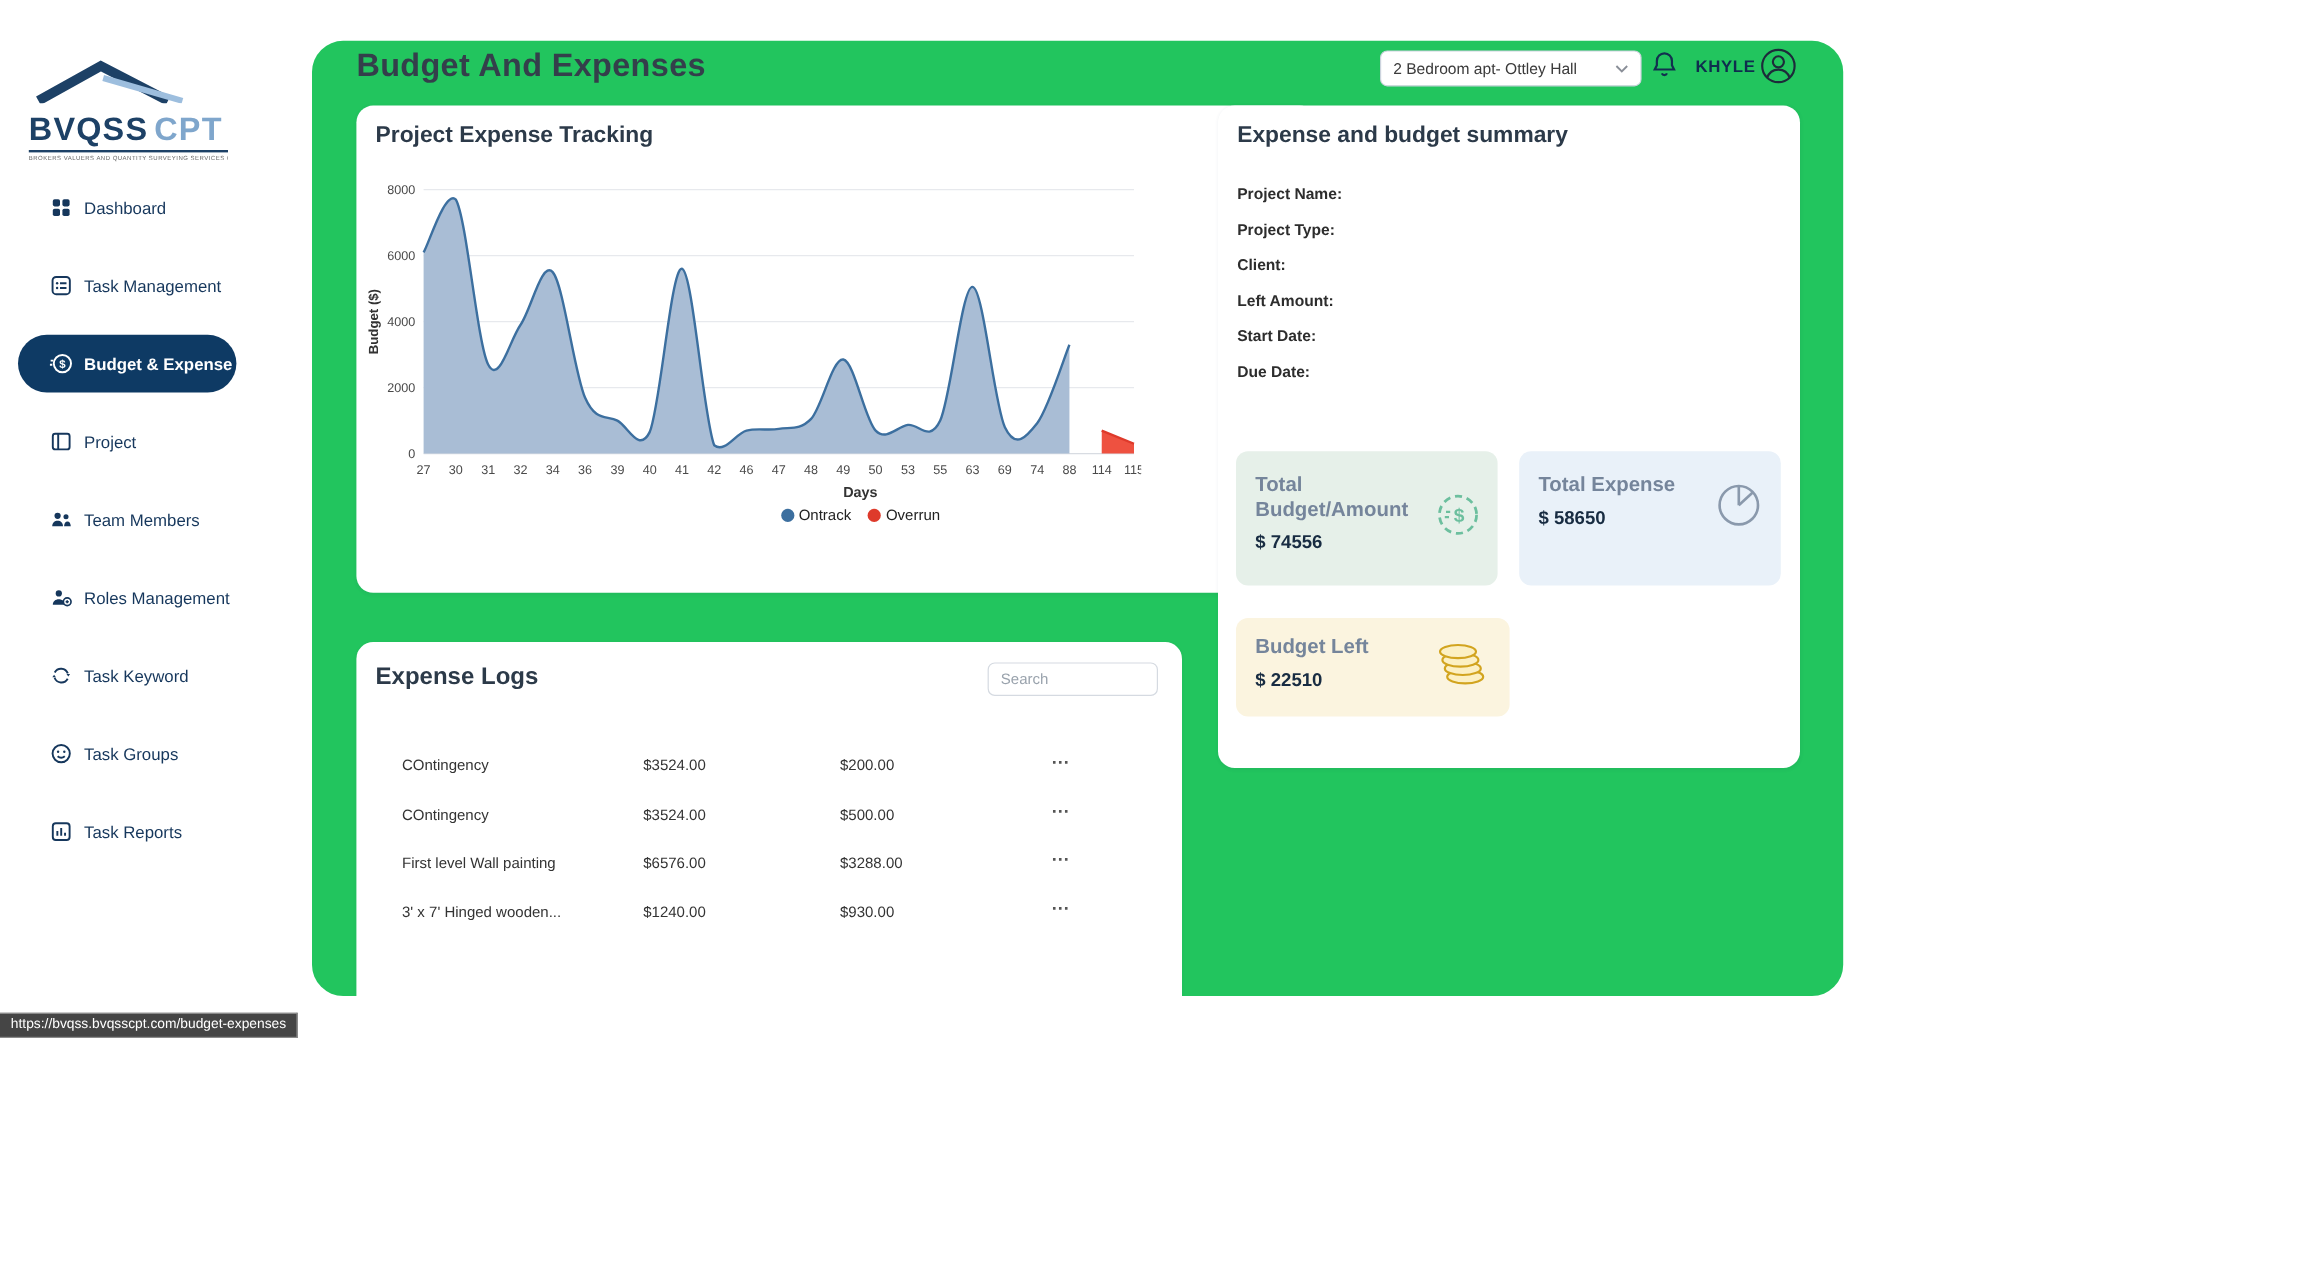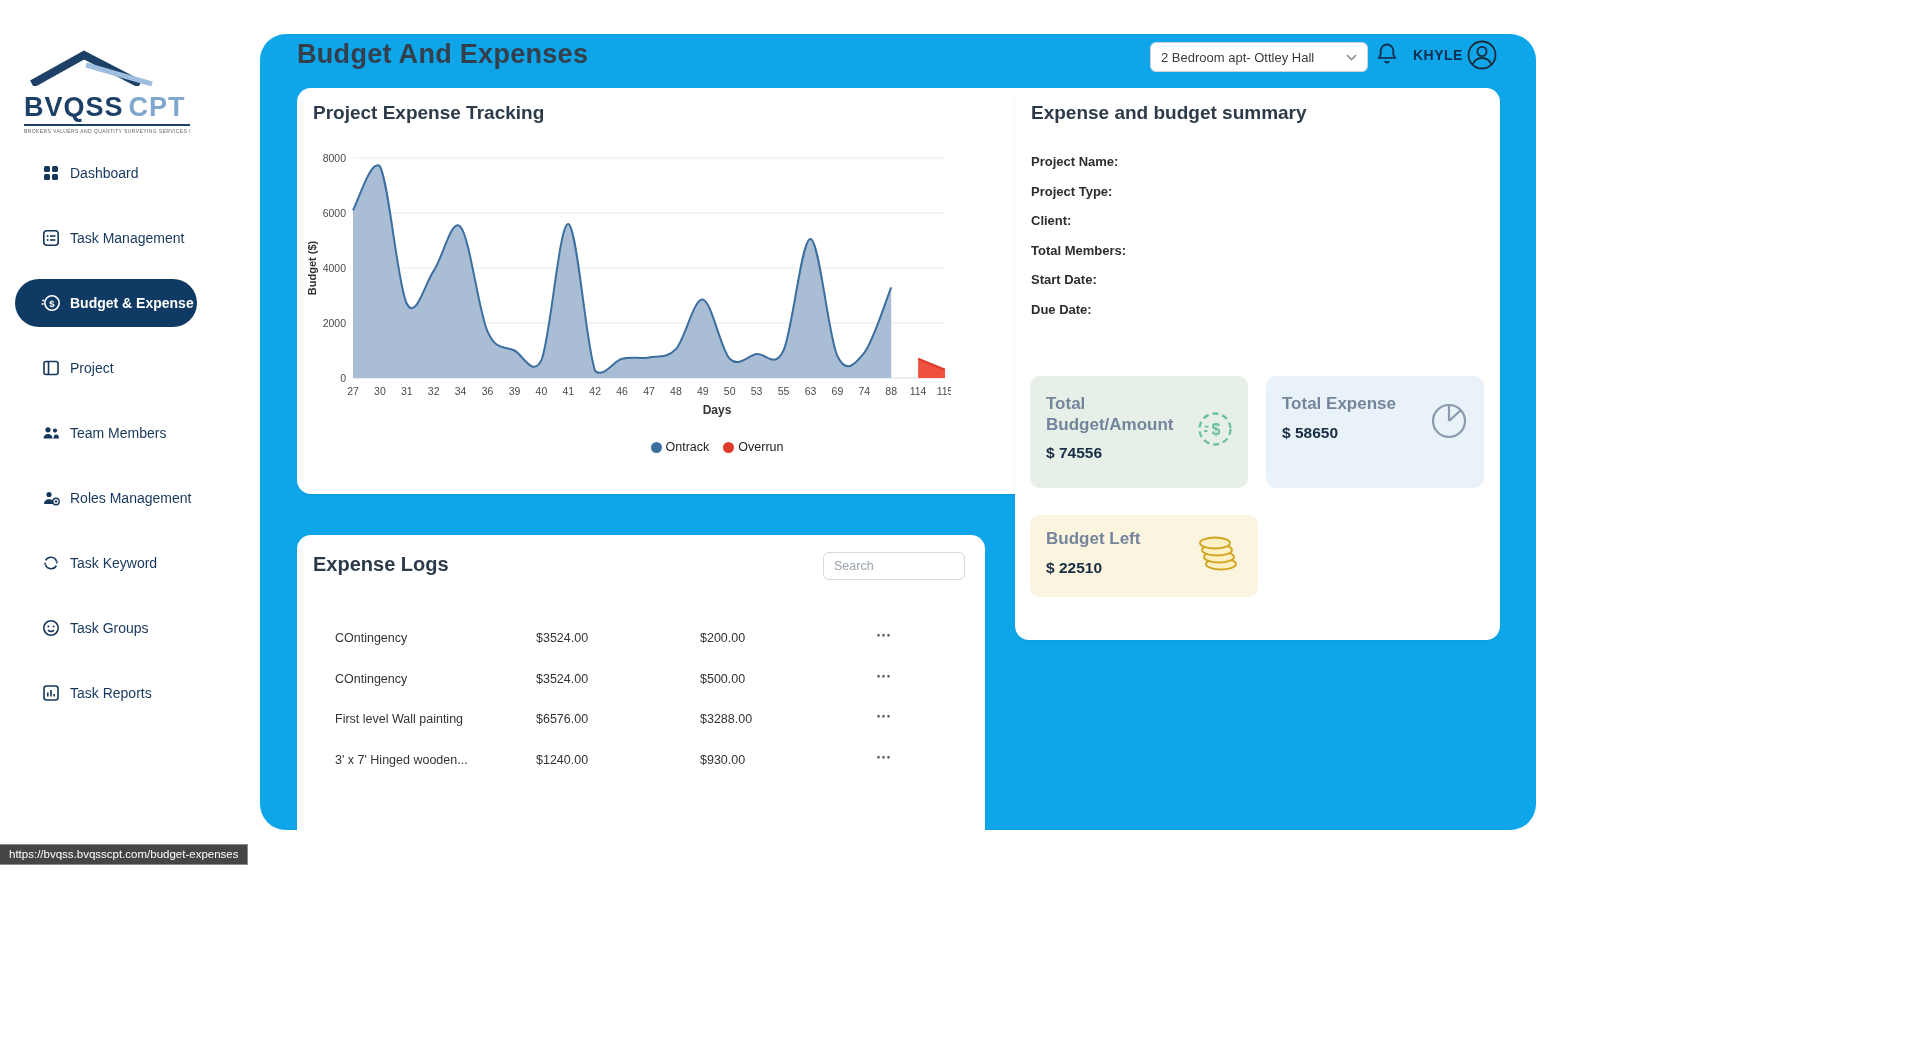--- a/index.html
+++ b/index.html
@@ -16,41 +16,41 @@
   .logo-tagline { font-size:5px; color:#666; letter-spacing:.4px; margin-top:2px; text-transform:uppercase; white-space:nowrap; overflow:hidden; }
 
   .menu { position:absolute; left:15px; top:149px; display:flex; flex-direction:column; gap:17px; }
   .menu-item { display:flex; align-items:center; gap:9px; width:182px; height:48px; padding-left:26px;
                border-radius:26px; color:#16375c; font-size:14px; font-weight:500; cursor:pointer; }
   .menu-item.active { background:#0e3a64; color:#fff; font-weight:600; }
   .menu-item svg { flex:0 0 auto; }
 
   
   .main-panel { position:absolute; left:260px; top:34px; width:1276px; height:796px;
-                background:#0ea5e9; border-radius:26px; overflow:hidden; z-index:1; }
+                background:#22c55e; border-radius:26px; overflow:hidden; z-index:1; }
   .page-title { position:absolute; left:37px; top:5px; font-size:27px; font-weight:700; color:#343f4b; letter-spacing:.3px; }
 
   .project-select { position:absolute; left:890px; top:8px; width:218px; height:30px; background:#fff;
                     border:1px solid #ccd3dd; border-radius:6px; display:flex; align-items:center;
                     justify-content:space-between; padding:0 10px; font-size:13px; color:#3b3b3b; cursor:pointer; }
   .bell-wrap { position:absolute; left:1114px; top:7px; cursor:pointer; }
   .user-name { position:absolute; left:1153px; top:13px; font-size:14px; font-weight:700; color:#0f2d4e; letter-spacing:.5px; }
   .avatar-wrap { position:absolute; left:1206px; top:5px; cursor:pointer; }
 
   .card { position:absolute; background:#fff; border-radius:14px; box-shadow:0 1px 3px rgba(30,50,80,.07); }
   .card-title { font-size:19px; font-weight:700; color:#2c3a49; }
 
   
   .chart-card { left:37px; top:54px; width:800px; height:406px; padding:14px 16px; }
   .chart-zone { position:relative; margin-top:26px; }
   .ylab { position:absolute; left:-36px; top:112px; width:70px; text-align:center; transform:rotate(-90deg);
           font-size:11px; font-weight:700; color:#333; }
   #chart-host svg { display:block; }
   .xlab { text-align:center; font-size:12px; font-weight:700; color:#333; padding-left:40px; margin-top:1px; }
-  .legend { display:flex; justify-content:center; align-items:center; gap:4px; margin-top:23px; padding-left:40px; }
+  .legend { display:flex; justify-content:center; align-items:center; gap:4px; margin-top:5px; padding-left:40px; }
   .legend-item { display:flex; align-items:center; gap:4px; font-size:12.5px; color:#222; margin:0 5px; }
   .dot { width:11px; height:11px; border-radius:50%; background:#999; }
 
   
   .expense-card { left:37px; top:501px; width:688px; height:360px; padding:14px 16px; }
   .expense-title { font-size:20px; font-weight:700; color:#2c3a49; margin-top:4px; }
   .search-input { position:absolute; right:20px; top:17px; width:142px; height:28px; border:1px solid #d5dae1;
                   border-radius:6px; padding:0 10px; font-size:12.5px; color:#333; outline:none; background:#fff; }
   .search-input::placeholder { color:#9aa3ad; }
   .table { margin-top:42px; }
@@ -298,21 +298,21 @@
       </div>
     </div>
   </section>
 
   <section class="card summary-card">
     <h2 class="card-title">Expense and budget summary</h2>
     <div class="fields">
       <div class="field">Project Name:</div>
       <div class="field">Project Type:</div>
       <div class="field">Client:</div>
-      <div class="field">Total Members:</div>
+      <div class="field">Left Amount:</div>
       <div class="field">Start Date:</div>
       <div class="field">Due Date:</div>
     </div>
 
     <div class="tile tile1" style="background: rgb(230, 240, 233);">
       <div class="tile-label">Total Budget/Amount</div>
       <div class="tile-value">$ 74556</div>
       <svg class="tile-icon" width="38" height="38" viewBox="0 0 38 38">
         <circle cx="19" cy="19" r="15.5" stroke="#6cbf9e" stroke-width="2.3" fill="none" stroke-dasharray="6 4"></circle>
         <text x="20" y="25" text-anchor="middle" font-size="16" font-weight="bold" fill="#6cbf9e">$</text>

